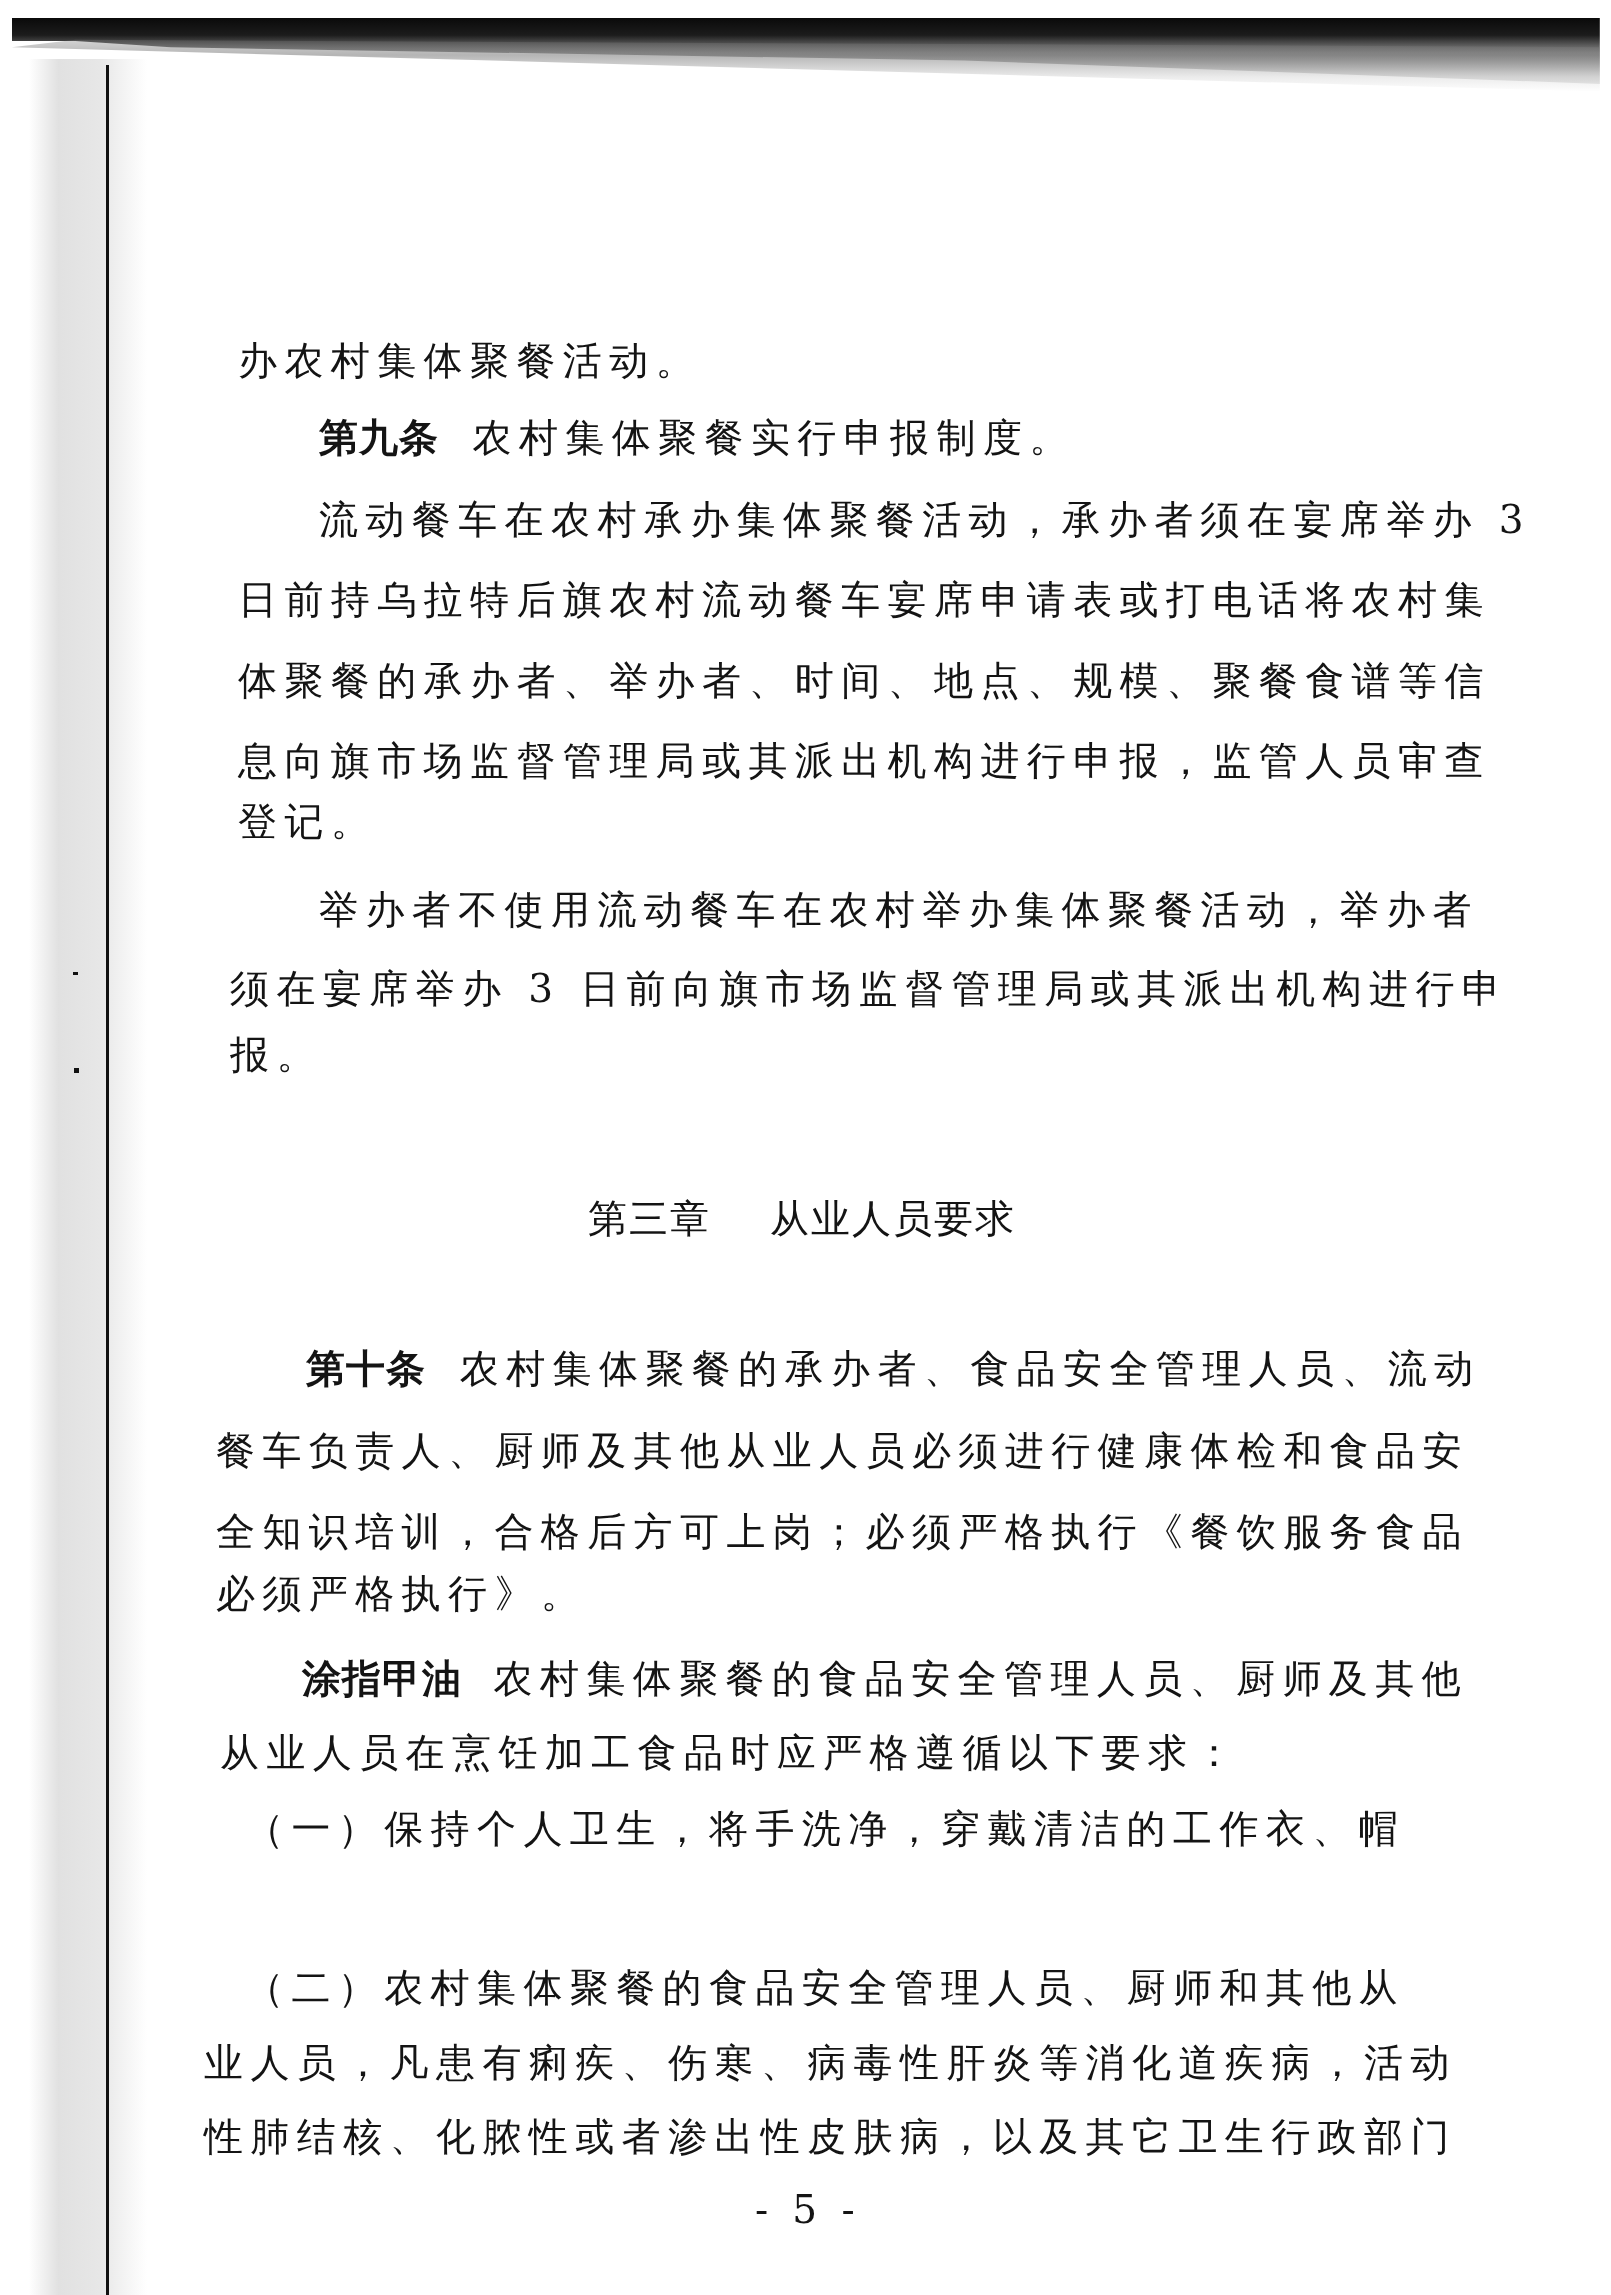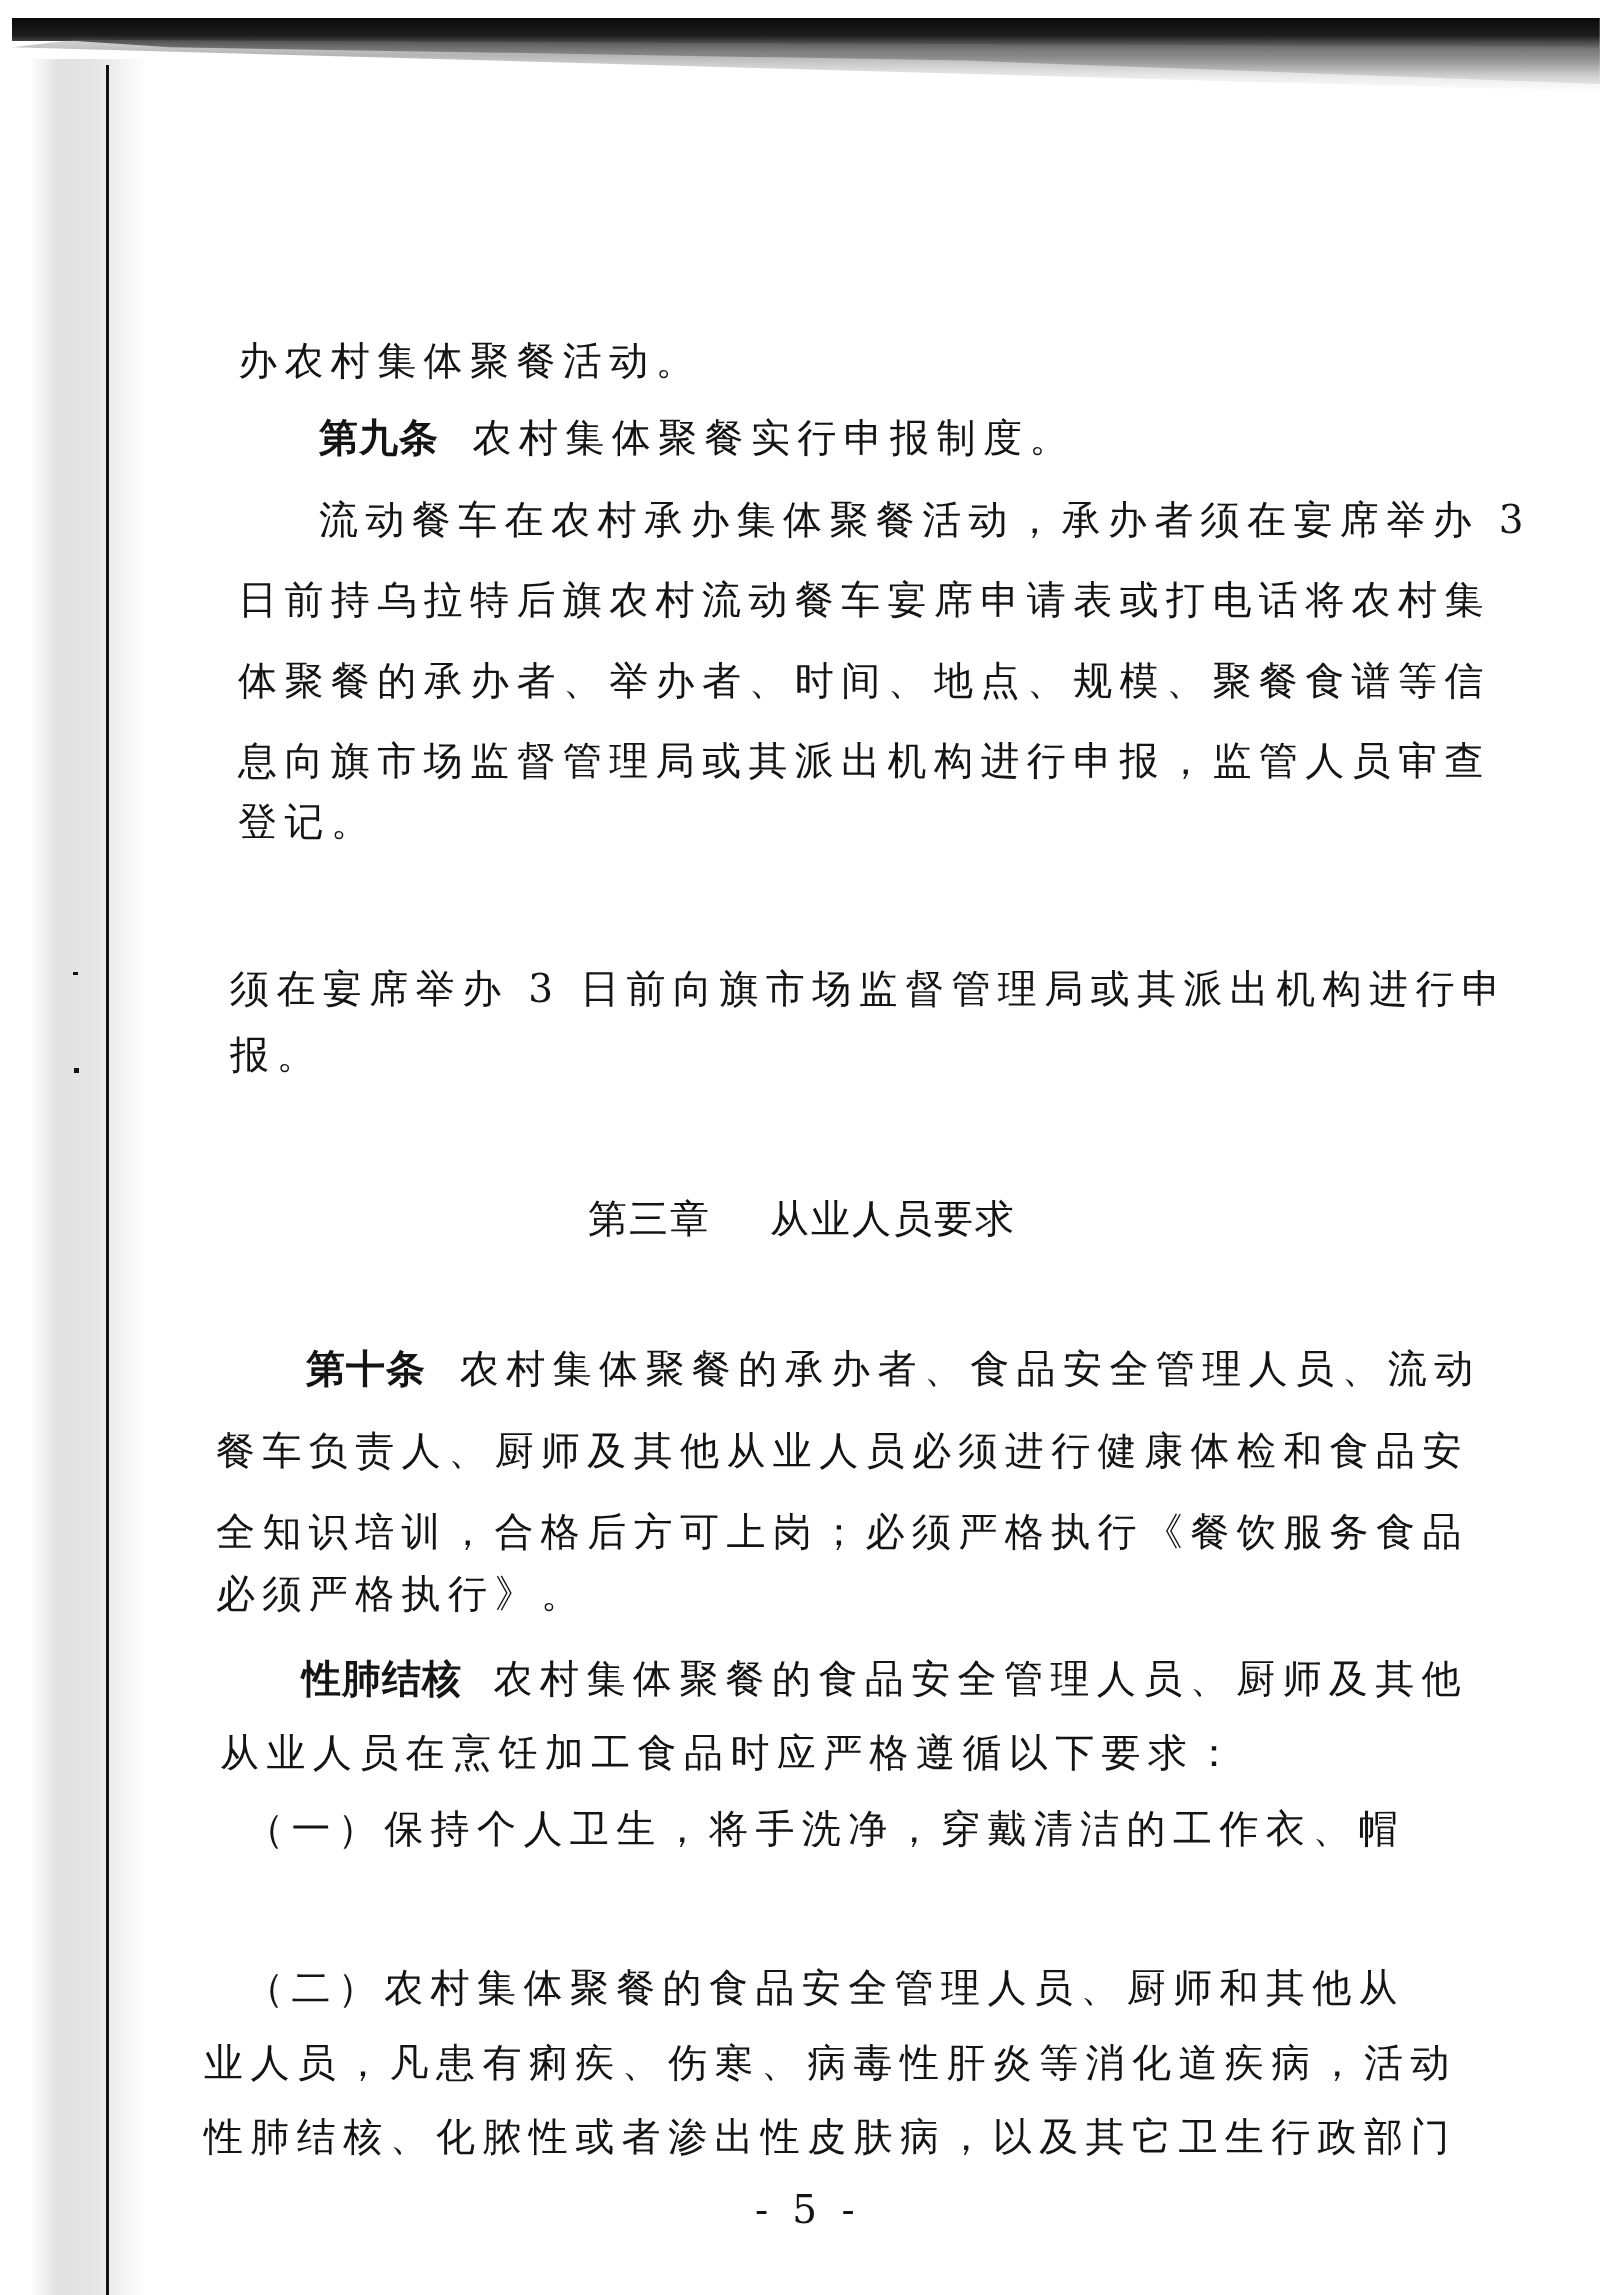--- a/index.html
+++ b/index.html
@@ -115,37 +115,38 @@
     <span class="bold">第九条</span>
     <span style="margin-left:13.7px;">农村集体聚餐实行申报制度。</span>
   </div>
 
   <div class="line" style="left:319px;top:494px;">流动餐车在农村承办集体聚餐活动，承办者须在宴席举办 3</div>
   <div class="line" style="left:238px;top:574px;">日前持乌拉特后旗农村流动餐车宴席申请表或打电话将农村集</div>
   <div class="line" style="left:238px;top:655px;text-align:right;">体聚餐的承办者、举办者、时间、地点、规模、聚餐食谱等信</div>
   <div class="line" style="left:238px;top:735px;">息向旗市场监督管理局或其派出机构进行申报，监管人员审查</div>
   <div class="line" style="left:238px;top:796px;">登记。</div>
 
+  <div class="line" style="left:319px;top:884px;">举办者不使用流动餐车在农村举办集体聚餐活动，举办者</div>
   <div class="line" style="left:230px;top:963px;">须在宴席举办 3 日前向旗市场监督管理局或其派出机构进行申</div>
   <div class="line" style="left:230px;top:1029px;">报。</div>
 
   <div class="chapter">
     <span>第三章</span><span class="gap"></span><span>从业人员要求</span>
   </div>
 
   <div class="line" style="left:306px;top:1343px;">
     <span class="bold">第十条</span>
     <span style="margin-left:14px;">农村集体聚餐的承办者、食品安全管理人员、流动</span>
   </div>
   <div class="line" style="left:216px;top:1425px;">餐车负责人、厨师及其他从业人员必须进行健康体检和食品安</div>
   <div class="line" style="left:216px;top:1506px;">全知识培训，合格后方可上岗；必须严格执行《餐饮服务食品</div>
   <div class="line" style="left:216px;top:1568px;">必须严格执行》。</div>
 
   <div class="line" style="left:302px;top:1653px;">
-    <span class="bold">性肺结核</span>
+    <span class="bold">涂指甲油</span>
     <span style="margin-left:11.8px;">农村集体聚餐的食品安全管理人员、厨师及其他</span>
   </div>
   <div class="line" style="left:220px;top:1727px;text-align:center;">从业人员在烹饪加工食品时应严格遵循以下要求：</div>
 
   <div class="line" style="left:245px;top:1803px;">（一）保持个人卫生，将手洗净，穿戴清洁的工作衣、帽</div>
 
   <div class="line" style="left:245px;top:1962px;">（二）农村集体聚餐的食品安全管理人员、厨师和其他从</div>
   <div class="line" style="left:204px;top:2037px;">业人员，凡患有痢疾、伤寒、病毒性肝炎等消化道疾病，活动</div>
   <div class="line" style="left:204px;top:2111px;">性肺结核、化脓性或者渗出性皮肤病，以及其它卫生行政部门</div>
 

